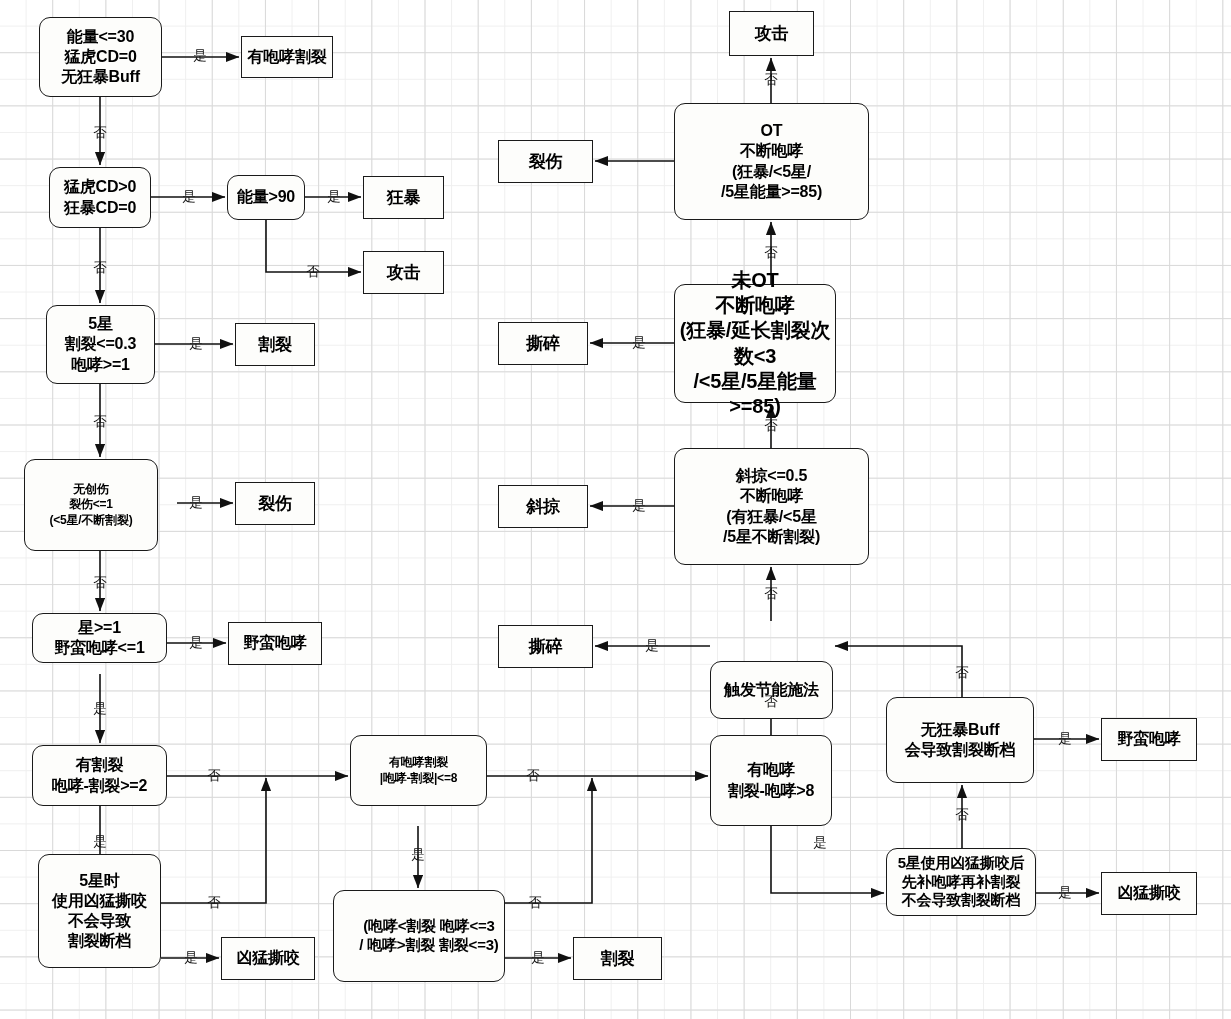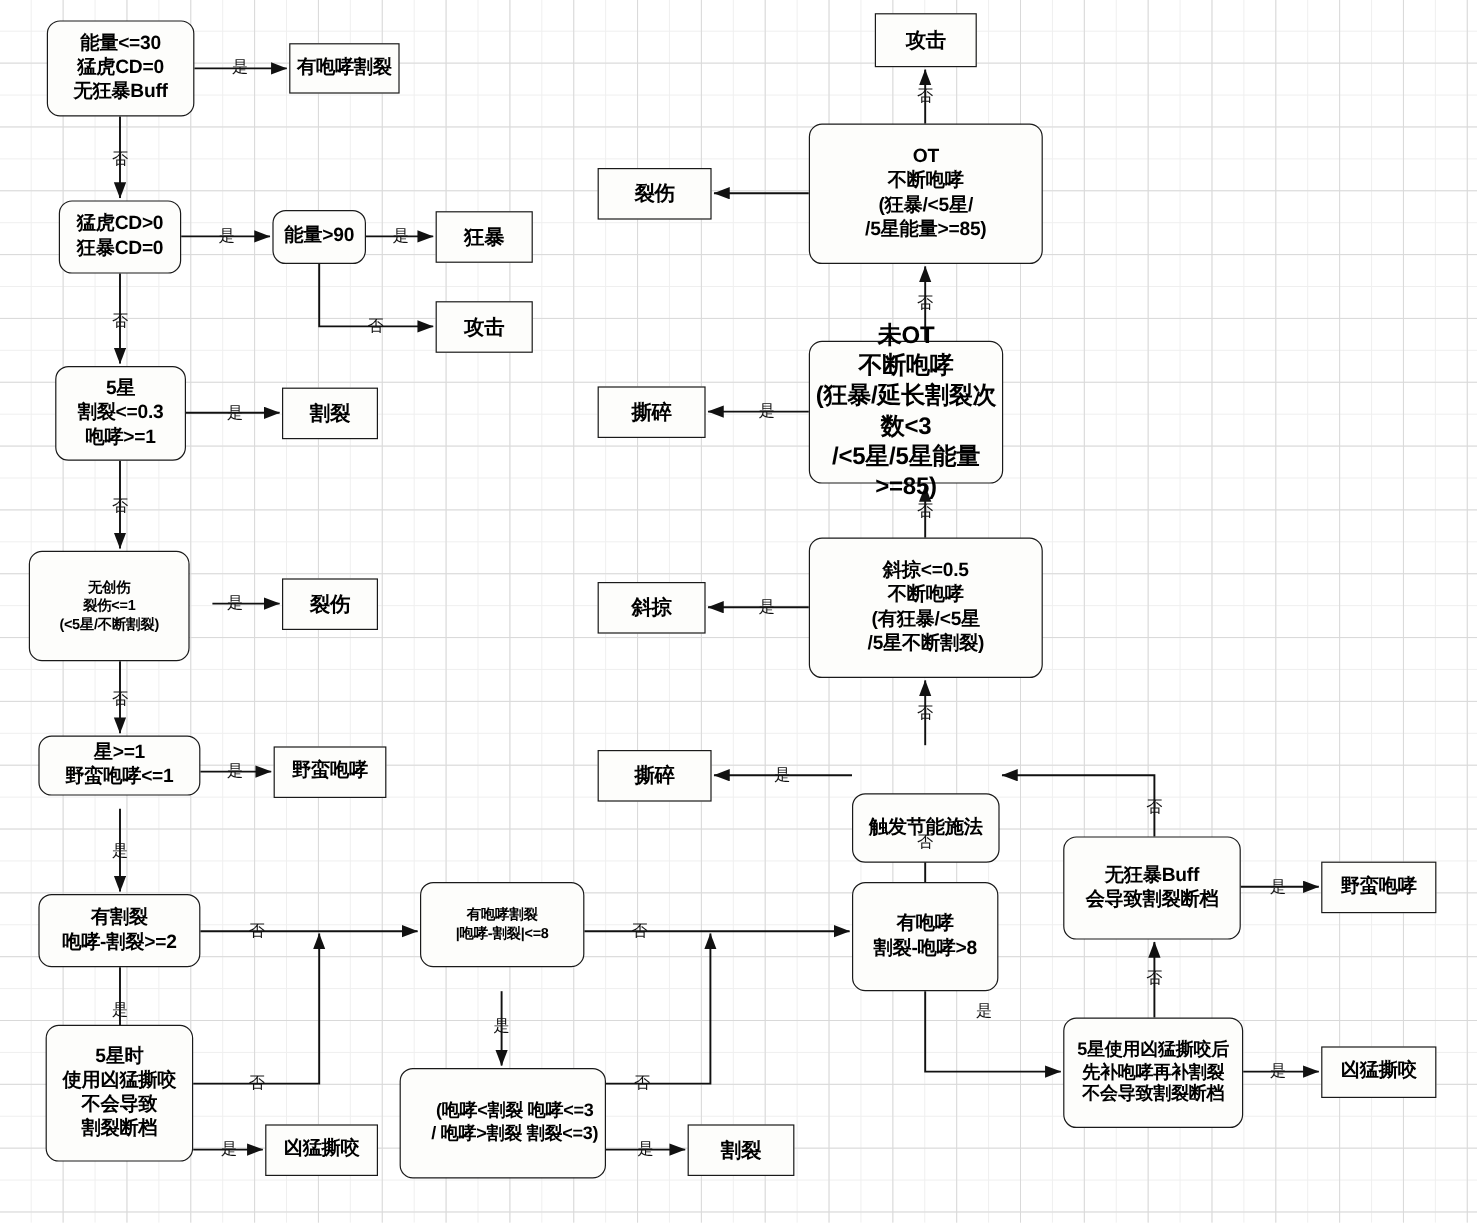--- a/index.html
+++ b/index.html
@@ -182,21 +182,21 @@
       <div class="node rect" style="left: 498px; top: 322px; width: 90px; height: 43px; font-size: 17px;">撕碎</div>
       <div class="node rounded" style="left: 674px; top: 103px; width: 195px; height: 117px; font-size: 16px;">OT
 不断咆哮
 (狂暴/&lt;5星/
 /5星能量&gt;=85)</div>
       <div class="node rect" style="left: 498px; top: 140px; width: 95px; height: 43px; font-size: 17px;">裂伤</div>
       <div class="node rect" style="left: 729px; top: 11px; width: 85px; height: 45px; font-size: 17px;">攻击</div>
       <div class="node rounded" style="left: 886px; top: 697px; width: 148px; height: 86px; font-size: 16px;">无狂暴Buff
 会导致割裂断档</div>
       <div class="node rect" style="left: 1101px; top: 718px; width: 96px; height: 43px; font-size: 16px;">野蛮咆哮</div>
-      <div class="node rounded" style="left: 886px; top: 848px; width: 150px; height: 92px; font-size: 15px;">5星使用凶猛撕咬后
+      <div class="node rounded" style="left: 886px; top: 848px; width: 150px; height: 68px; font-size: 15px;">5星使用凶猛撕咬后
 先补咆哮再补割裂
 不会导致割裂断档</div>
       <div class="node rect" style="left: 1101px; top: 872px; width: 96px; height: 43px; font-size: 16px;">凶猛撕咬</div>
     </div>
 
   <div id="elabels">
       <span class="elabel" style="left: 200px; top: 56px;">是</span>
       <span class="elabel" style="left: 100px; top: 133px;">否</span>
       <span class="elabel" style="left: 189px; top: 197px;">是</span>
       <span class="elabel" style="left: 334px; top: 197px;">是</span>

